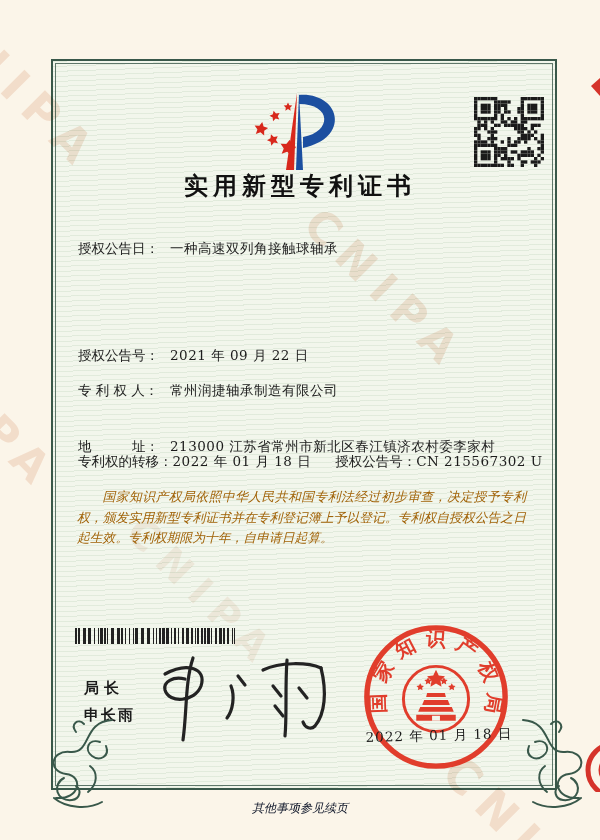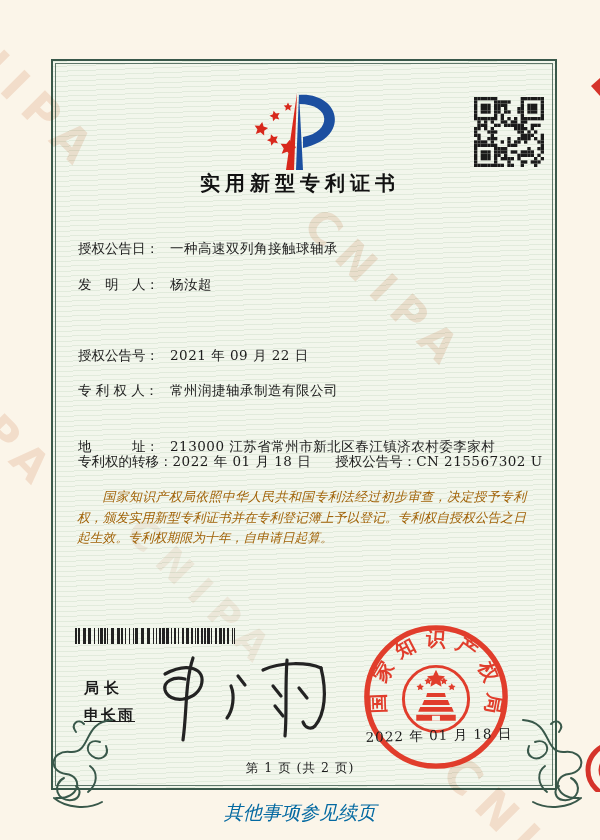--- a/index.html
+++ b/index.html
@@ -34,49 +34,49 @@
   }
   .frame-inner{
     position:absolute;inset:2px;border:1px solid var(--border-green);opacity:.8;
   }
   .content{position:absolute;z-index:3;left:0;top:0;width:600px;height:840px;pointer-events:none;}
   .cert-no{position:absolute;left:78px;top:88px;font-size:13.5px;letter-spacing:2px;}
   .logo{position:absolute;left:240px;top:90px;width:115px;height:86px;}
   .qr{position:absolute;left:474px;top:97px;width:70px;height:70px;}
   .title{
     position:absolute;left:0;top:170px;width:600px;text-align:center;
-    font-size:20px;font-weight:bold;letter-spacing:5px;color:#111;
+    font-size:24px;font-weight:bold;letter-spacing:5px;color:#111;
   }
   .frow{position:absolute;left:78px;font-size:13.5px;white-space:nowrap;}
   .flabel{display:inline-block;width:92px;}
   .fvalue{letter-spacing:.5px;}
   .grant2{margin-left:24px;margin-top:32px;}
   .bodytext{
     position:absolute;left:77px;top:487px;width:449px;
     font-size:12.8px;line-height:1.62;text-align:justify;font-style:italic;color:#a16207;
   }
   .bodytext p{margin:0;text-indent:2em;}
   .barcode{position:absolute;left:75px;top:628px;width:160px;height:16px;}
   .sig-title{position:absolute;left:84px;top:679px;font-size:15px;font-weight:600;letter-spacing:5px;
     font-family:"DejaVu Sans","Liberation Sans",sans-serif;}
   .sig-name{position:absolute;left:84px;top:706px;font-size:15px;font-weight:600;letter-spacing:2px;
-    font-family:"DejaVu Sans","Liberation Sans",sans-serif;text-decoration:underline;}
+    font-family:"DejaVu Sans","Liberation Sans",sans-serif;}
   .signature{position:absolute;left:135px;top:652px;width:210px;height:100px;}
   .seal{position:absolute;left:357px;top:618px;width:158px;height:158px;opacity:.93;}
   .seal-ring{fill:none;stroke:var(--seal-red);stroke-width:5.5;}
   .seal-text{fill:var(--seal-red);font-size:20px;font-weight:bold;
     font-family:"DejaVu Sans","Liberation Sans",sans-serif;}
   .emblem{fill:var(--seal-red);}
   .emblem-ring{fill:none;stroke:var(--seal-red);stroke-width:3;}
   .seal-date{
     position:absolute;left:363px;top:727px;width:152px;text-align:center;
     font-size:13.5px;color:#1a1a1a;letter-spacing:1px;transform:rotate(-1.5deg);
   }
   .page-no{position:absolute;left:0;top:760px;width:600px;text-align:center;font-size:12.5px;letter-spacing:1px;}
-  .note{position:absolute;left:0;top:800px;width:600px;text-align:center;font-size:19px;font-style:italic;color:#0369a1;}
+  .note{position:absolute;left:0;top:800px;width:600px;text-align:center;font-size:12px;font-style:italic;color:#0f172a;}
   .flourish{position:absolute;z-index:4;width:95px;height:100px;}
   .flourish path{fill:none;stroke:var(--border-green);stroke-width:2;stroke-linecap:round;}
   .fl-left{left:40px;top:714px;}
   .fl-right{left:500px;top:714px;transform:scaleX(-1);}
   .edge-red-top{
     position:absolute;z-index:5;right:0;top:78px;width:0;height:0;
     border-right:9px solid #d5332a;border-top:8px solid transparent;border-bottom:10px solid transparent;
   }
   .edge-red-bottom{position:absolute;z-index:5;left:574px;top:742px;width:26px;height:50px;overflow:hidden;}
   .edge-red-bottom svg{display:block;}
@@ -381,23 +381,20 @@
       <rect x="36.67" y="66.67" width="3.33" height="3.33" fill="#1b1b1b"></rect>
       <rect x="46.67" y="66.67" width="3.33" height="3.33" fill="#1b1b1b"></rect>
       <rect x="60.00" y="66.67" width="3.33" height="3.33" fill="#1b1b1b"></rect>
     </svg>
 
   <div class="title">实用新型专利证书</div>
 
   <div class="frow" style="top:240px">
     <span class="flabel">授权公告日：</span><span class="fvalue">一种高速双列角接触球轴承</span>
   </div>
-  <div class="frow" style="top:276px">
-    <span class="flabel">发　明　人：</span><span class="fvalue">杨汝超</span>
-  </div>
   <div class="frow" style="top:347px">
     <span class="flabel">授权公告号：</span><span class="fvalue">2021 年 09 月 22 日</span>
   </div>
   <div class="frow" style="top:382px">
     <span class="flabel">专 利 权 人：</span><span class="fvalue">常州润捷轴承制造有限公司</span>
   </div>
   <div class="frow" style="top:438px">
     <span class="flabel">地　　　址：</span><span class="fvalue">213000 江苏省常州市新北区春江镇济农村委李家村</span>
   </div>
   <div class="frow" style="top:453px">
@@ -484,16 +481,15 @@
       <use href="#star" transform="translate(96,70) scale(0.4)"></use>
       <path d="M70,80 h20 l-1,-4 h-18 Z"></path>
       <path d="M66,88 h28 l-2,-5 h-24 Z"></path>
       <path d="M62,95 h36 l-2,-5 h-32 Z"></path>
       <path d="M60,98 h40 v6 h-40 Z"></path>
       <rect x="76" y="99" width="8" height="5" fill="#f2f6ec"></rect>
     </g>
   </svg>
   <div class="seal-date">2022 年 01 月 18 日</div>
 
-  <div class="page-no">第 1 页 (共 2 页)</div>
   <div class="note">其他事项参见续页</div>
 
 </div>
 
 </body></html>

